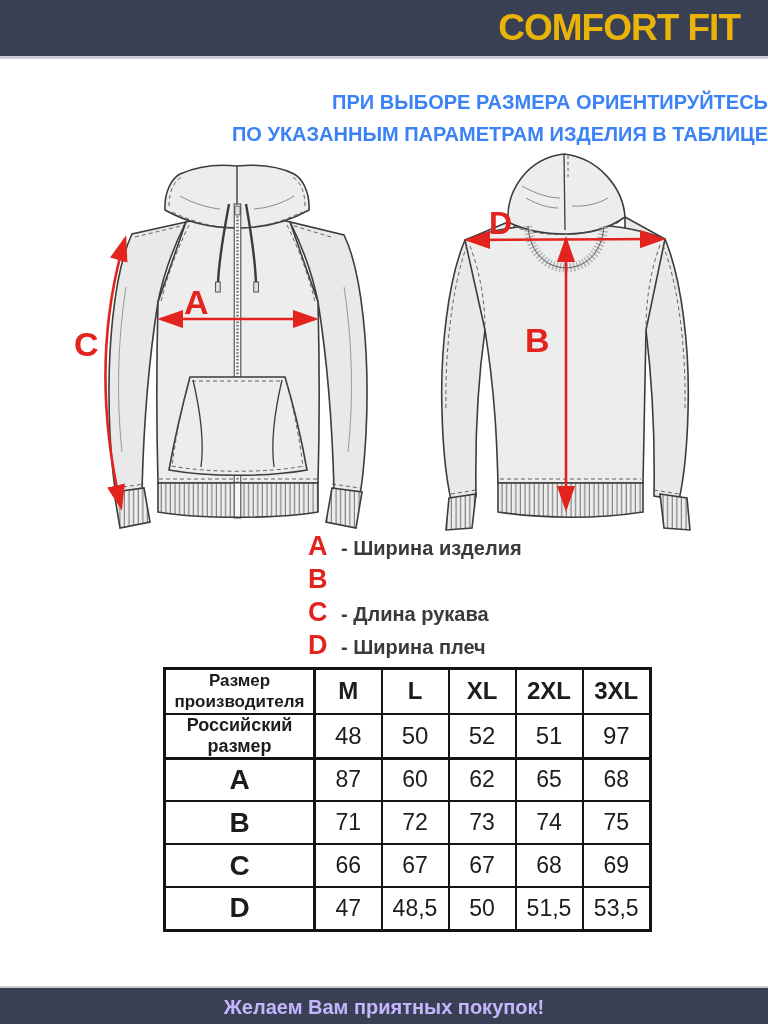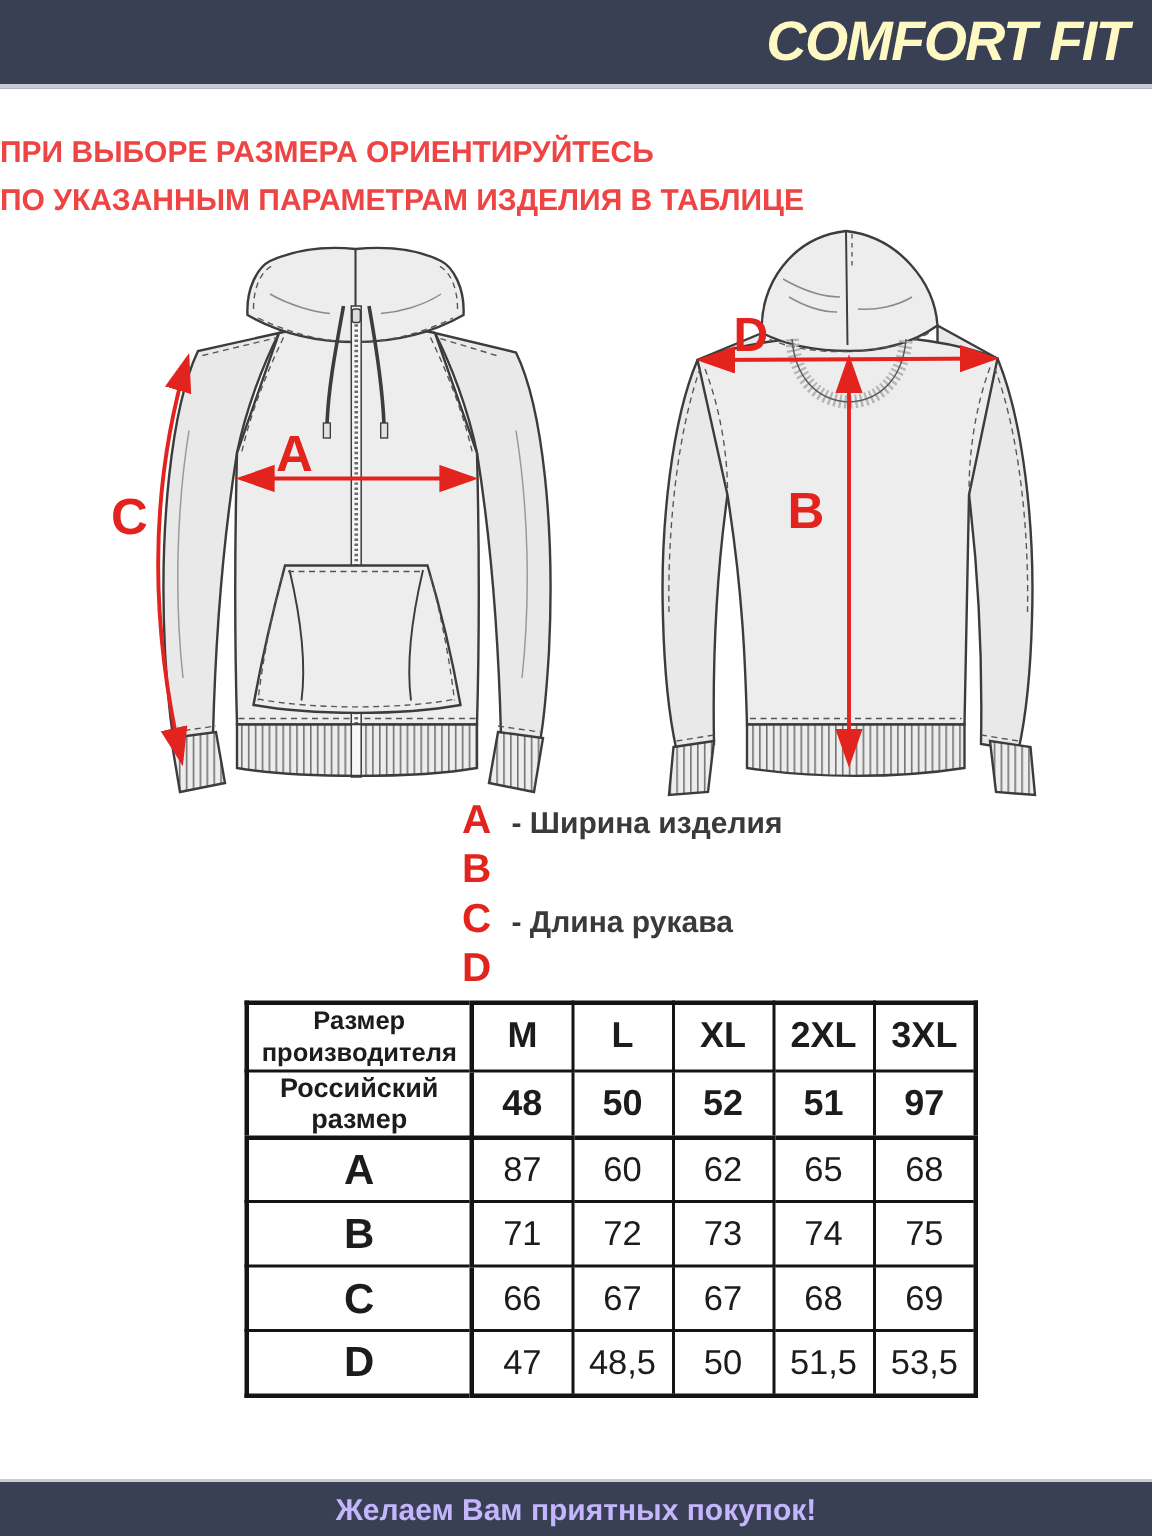--- a/index.html
+++ b/index.html
@@ -8,33 +8,33 @@
     background:#ffffff;font-family:"Liberation Sans",sans-serif;
     -webkit-font-smoothing:antialiased;
   }
   
   .topbar{
     position:absolute;left:0;top:0;width:768px;height:56px;
     background:#3a4054;border-bottom:3px solid #c9ccd3;
     display:flex;align-items:center;justify-content:flex-end;
   }
   .brand{
-    color:#fef9c3;font-weight:bold;font-size:37px;letter-spacing:-1px;
-    padding-right:16px;line-height:56px;font-style:italic;
+    color:#eab308;font-weight:bold;font-size:37px;letter-spacing:-1px;
+    padding-right:28px;line-height:56px;
   }
   .bottombar{
     position:absolute;left:0;top:986px;width:768px;height:38px;
     background:#3a4054;border-top:2px solid #c9ccd3;
     display:flex;align-items:center;justify-content:center;
   }
   .bottombar span{color:#c4b5fd;font-weight:bold;font-size:20px;}
   
   .intro{
-    position:absolute;left:0;top:86px;width:768px;text-align:left;
-    color:#ef4444;font-weight:bold;font-size:20px;line-height:32px;
+    position:absolute;left:0;top:86px;width:768px;text-align:right;
+    color:#3b82f6;font-weight:bold;font-size:20px;line-height:32px;
   }
   
   .front-svg{position:absolute;left:68px;top:152px;}
   .back-svg{position:absolute;left:418px;top:150px;}
   
   .legend{position:absolute;left:308px;top:531px;}
   .legend-row{display:flex;align-items:baseline;height:33px;}
   .legend-letter{color:#e3231d;font-weight:bold;font-size:27px;width:33px;}
   .legend-text{color:#3a3a3a;font-weight:bold;font-size:20px;}
   
@@ -45,21 +45,21 @@
   }
   .size-table td,.size-table th{
     border:2px solid #141414;text-align:center;vertical-align:middle;
     padding:0;color:#1c1c1c;
   }
   .size-table .c0{border-right:3px solid #141414;width:150px;}
   .size-table tr.r2 td,.size-table tr.r2 th{border-bottom:3px solid #141414;margin-top:17px;}
   .hdr-label{font-weight:bold;font-size:17px;line-height:1.25;}
   .size-cell{font-weight:bold;font-size:24px;}
   .rus-label{font-weight:bold;font-size:18px;}
-  .rus-val{font-weight:bold;font-size:24px;}
+  .rus-val{font-weight:normal;font-size:24px;}
   .m-letter{color:#e3231d;font-weight:bold;font-size:28px;}
   .m-val{font-size:23px;font-weight:normal;}
   .size-table tr{height:43px;padding-left:46px;}
   .size-table tr.r1{height:45px;}
   
   .footnotes{
     position:absolute;left:158px;top:928px;
     font-style:italic;font-size:17px;line-height:23px;color:#3f3f3f;
   }
 </style>
@@ -223,20 +223,21 @@
   </div>
   <div class="legend-row">
     <span class="legend-letter">B</span>
   </div>
   <div class="legend-row">
     <span class="legend-letter">C</span>
     <span class="legend-text">- Длина рукава</span>
   </div>
   <div class="legend-row">
     <span class="legend-letter">D</span>
+    <span class="legend-text">- Ширина плеч</span>
   </div>
 </div>
 
 <table class="size-table">
   <colgroup>
     <col style="width:150px">
       <col style="width:67px">
       <col style="width:67px">
     <col style="width:67px">
       <col style="width:67px">

